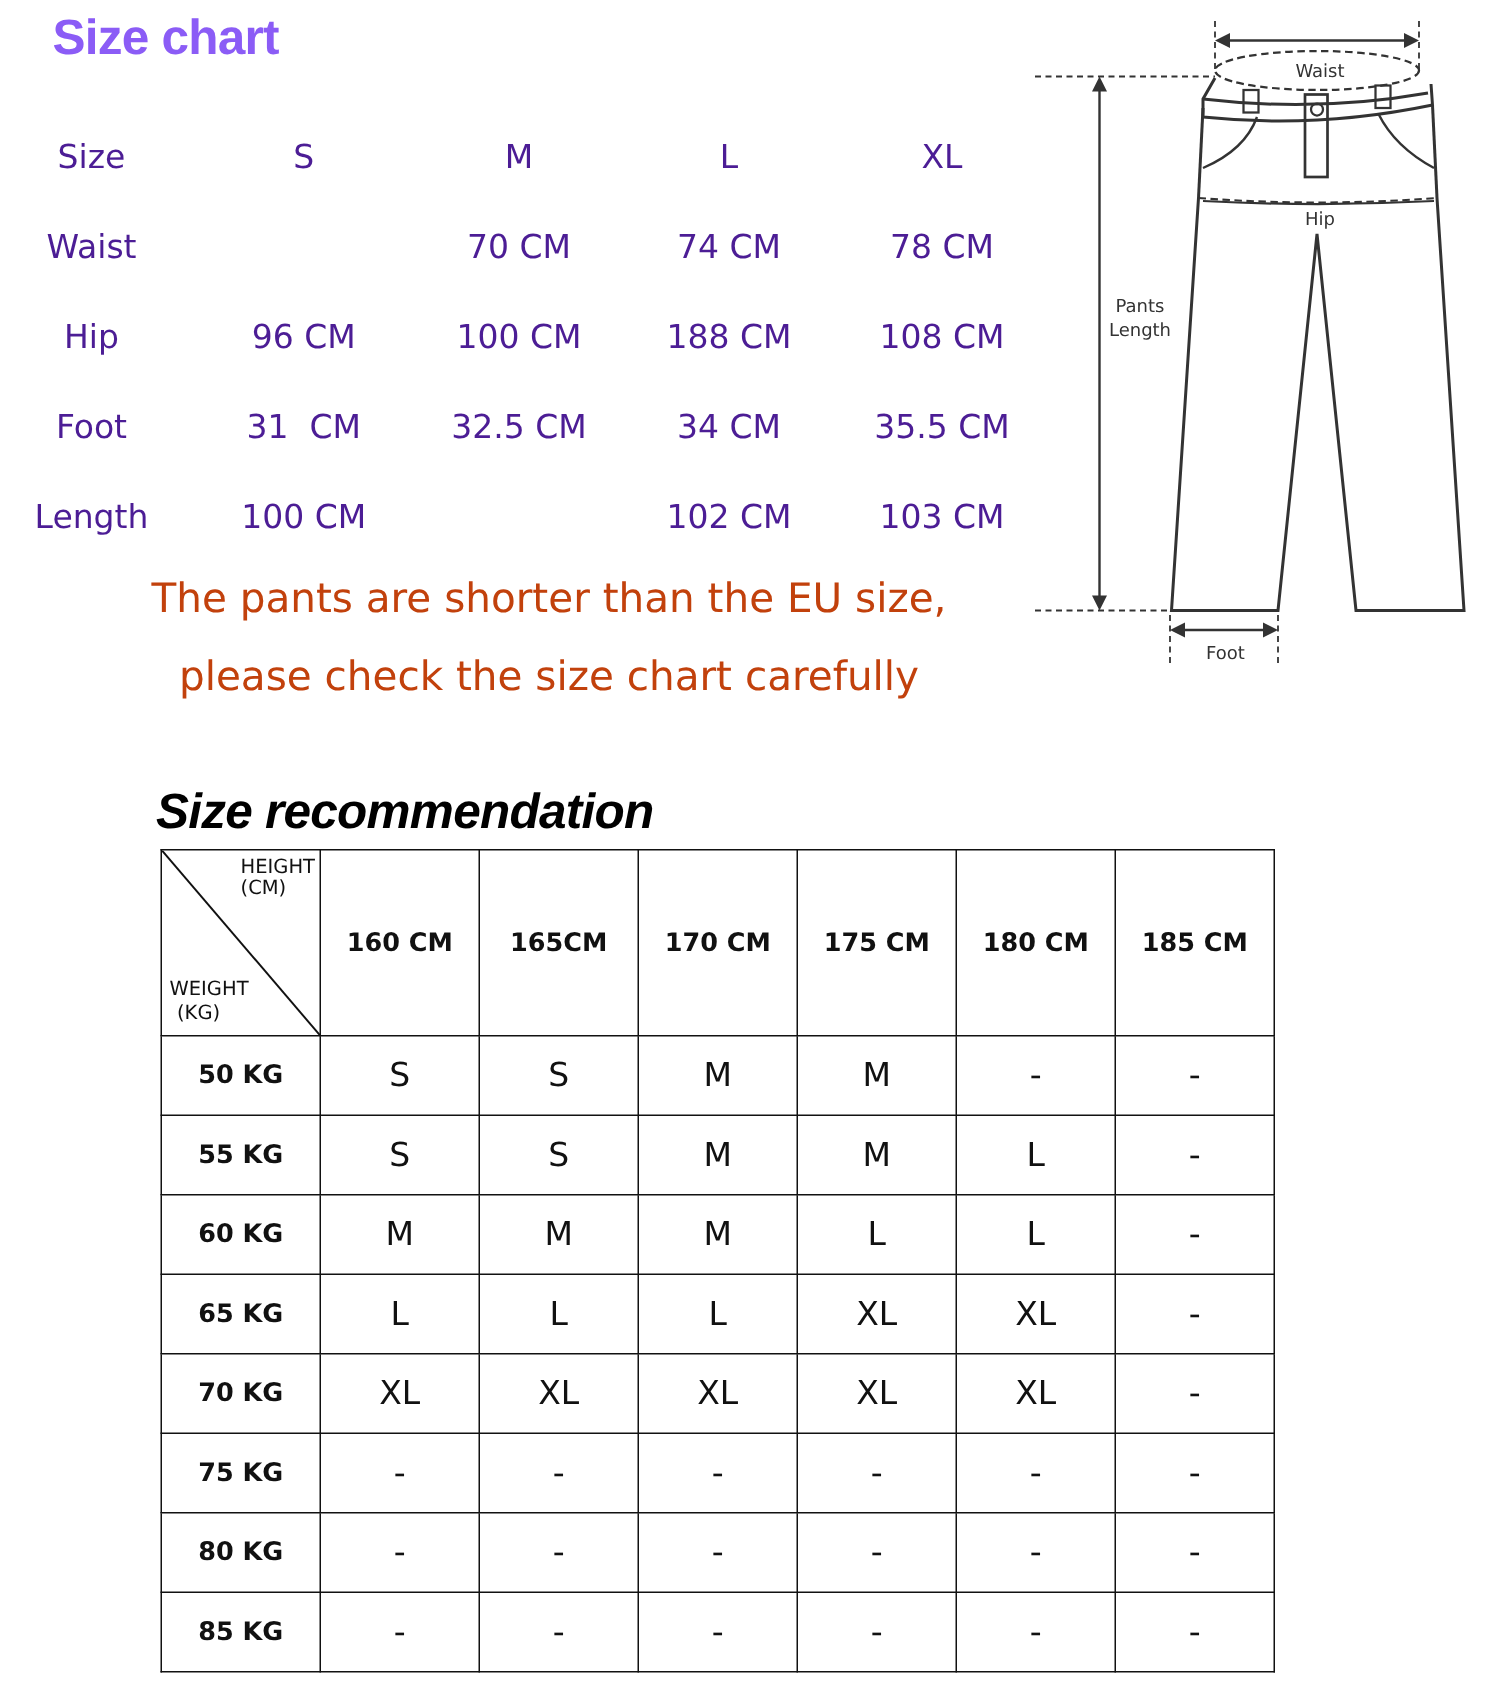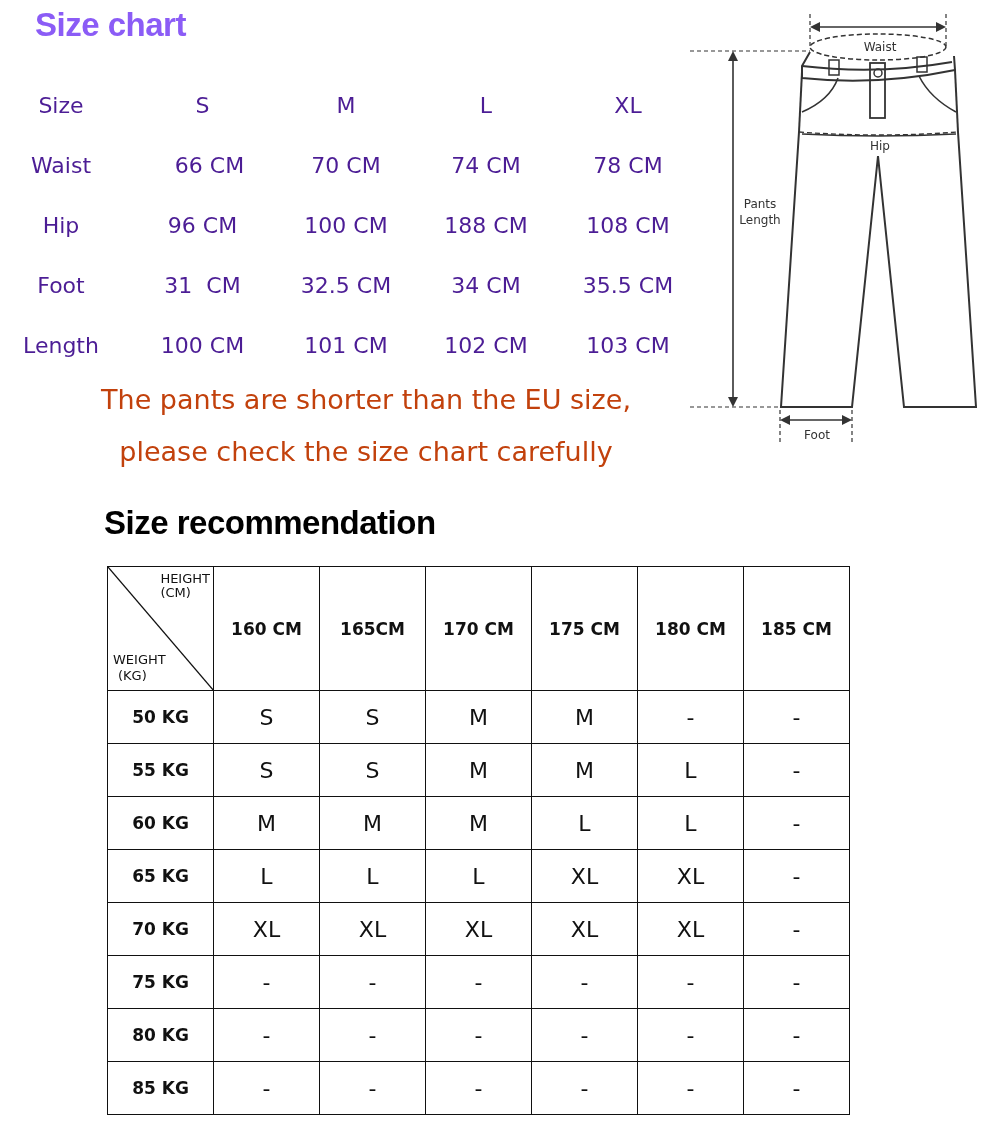--- a/index.html
+++ b/index.html
@@ -5,23 +5,23 @@
     * { box-sizing: border-box; margin: 0; padding: 0; }
     html, body { width: 1000px; height: 1134px; background: #ffffff; overflow: hidden; }
     body { position: relative; font-family: "DejaVu Sans", sans-serif; color: #111; }
 
     .title {
       position: absolute; left: 35px; top: 6px;
       font-family: "Liberation Sans", sans-serif; font-weight: bold;
       font-size: 33px; letter-spacing: -0.5px; color: #8b5cf6;
     }
     .section-title {
-      position: absolute; left: 104px; top: 504px;
+      position: absolute; left: 104px; top: 522px;
       font-family: "Liberation Sans", sans-serif; font-weight: bold;
-      font-size: 33px; letter-spacing: -0.5px; color: #000;
+      font-size: 33px; letter-spacing: -0.5px; color: #000; font-style: italic;
     }
 
     
     .size-chart { position: absolute; left: 0; top: 76px; width: 700px; }
     .sc-row { position: absolute; left: 0; height: 60px; width: 700px; }
     .sc-cell {
       position: absolute; top: 0; height: 60px; line-height: 60px;
       text-align: center; font-family: "DejaVu Sans", sans-serif;
       font-size: 22px; color: #4c1d95; white-space: pre;
     }
@@ -73,21 +73,20 @@
 <div class="size-chart">
   <div class="sc-row" style="top:0px">
     <div class="sc-cell sc-label">Size</div>
     <div class="sc-cell sc-c1">S</div>
     <div class="sc-cell sc-c2">M</div>
     <div class="sc-cell sc-c3">L</div>
     <div class="sc-cell sc-c4">XL</div>
   </div>
   <div class="sc-row" style="top:60px">
     <div class="sc-cell sc-label">Waist</div>
-    <div class="sc-cell sc-c1" style="left:147px">66 CM</div>
     <div class="sc-cell sc-c2">70 CM</div>
     <div class="sc-cell sc-c3">74 CM</div>
     <div class="sc-cell sc-c4">78 CM</div>
   </div>
   <div class="sc-row" style="top:120px">
     <div class="sc-cell sc-label">Hip</div>
     <div class="sc-cell sc-c1">96 CM</div>
     <div class="sc-cell sc-c2">100 CM</div>
     <div class="sc-cell sc-c3">188 CM</div>
     <div class="sc-cell sc-c4">108 CM</div>
@@ -95,21 +94,20 @@
   <div class="sc-row" style="top:180px">
     <div class="sc-cell sc-label">Foot</div>
     <div class="sc-cell sc-c1">31  CM</div>
     <div class="sc-cell sc-c2">32.5 CM</div>
     <div class="sc-cell sc-c3">34 CM</div>
     <div class="sc-cell sc-c4">35.5 CM</div>
   </div>
   <div class="sc-row" style="top:240px">
     <div class="sc-cell sc-label">Length</div>
     <div class="sc-cell sc-c1">100 CM</div>
-    <div class="sc-cell sc-c2">101 CM</div>
     <div class="sc-cell sc-c3">102 CM</div>
     <div class="sc-cell sc-c4">103 CM</div>
   </div>
 </div>
 
 <div class="notice l1">The pants are shorter than the EU size,</div>
 <div class="notice l2">please check the size chart carefully</div>
 
 <div class="diagram">
   <svg viewBox="0 0 310 450">

